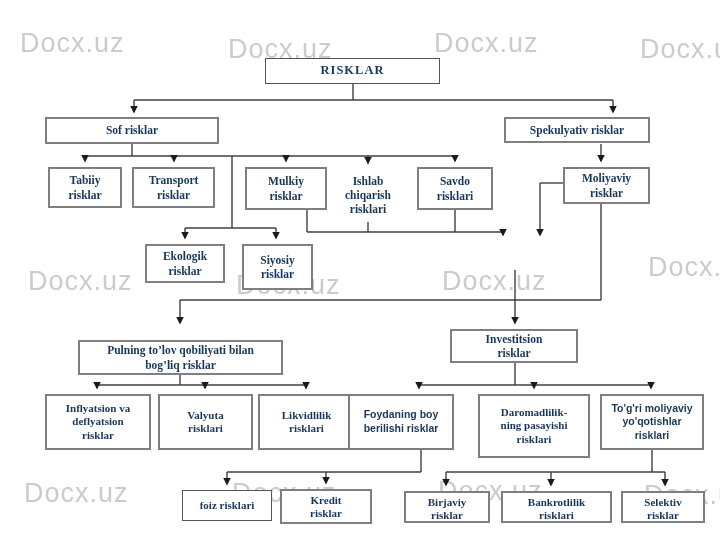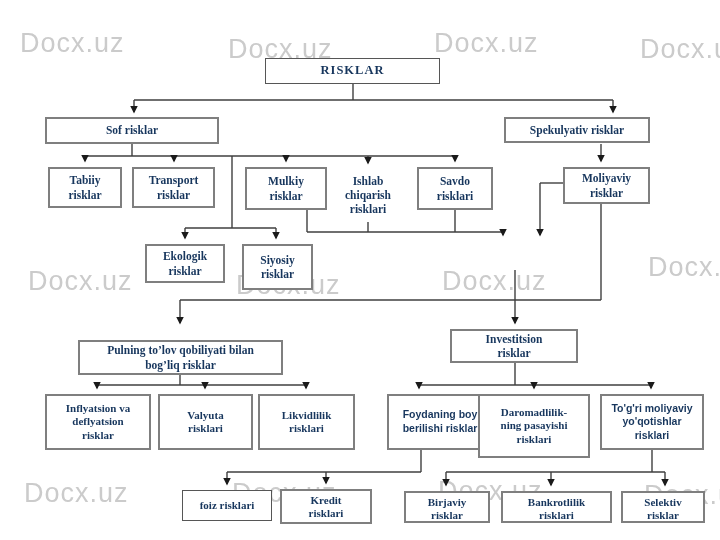--- a/index.html
+++ b/index.html
@@ -137,32 +137,32 @@
   <div class="node" style="left:450px;top:329px;width:128px;height:34px">Investitsion
 risklar</div>
 
   <div class="node small" style="left:45px;top:394px;width:106px;height:56px">Inflyatsion va
 deflyatsion
 risklar</div>
   <div class="node small" style="left:158px;top:394px;width:95px;height:56px">Valyuta
 risklari</div>
   <div class="node small" style="left:258px;top:394px;width:97px;height:56px">Likvidlilik
 risklari</div>
-  <div class="node sans" style="left:387px;top:394px;width:106px;height:56px">Foydaning boy
+  <div class="node sans" style="left:348px;top:394px;width:106px;height:56px">Foydaning boy
 berilishi risklar</div>
   <div class="node small" style="left:478px;top:394px;width:112px;height:64px">Daromadlilik-
 ning pasayishi
 risklari</div>
   <div class="node sans" style="left:600px;top:394px;width:104px;height:56px">To'g'ri moliyaviy
 yo'qotishlar
 risklari</div>
 
   <div class="node small thin" style="left:182px;top:490px;width:90px;height:31px">foiz risklari</div>
   <div class="node small clip" style="left:280px;top:489px;width:92px;height:35px">Kredit
-risklari</div>
+risklar</div>
   <div class="node small clip" style="left:404px;top:491px;width:86px;height:32px">Birjaviy
 risklar</div>
   <div class="node small clip" style="left:501px;top:491px;width:111px;height:32px">Bankrotlilik
 risklari</div>
   <div class="node small clip" style="left:621px;top:491px;width:84px;height:32px">Selektiv
 risklar</div>
 
 </div>
 
 </body></html>

